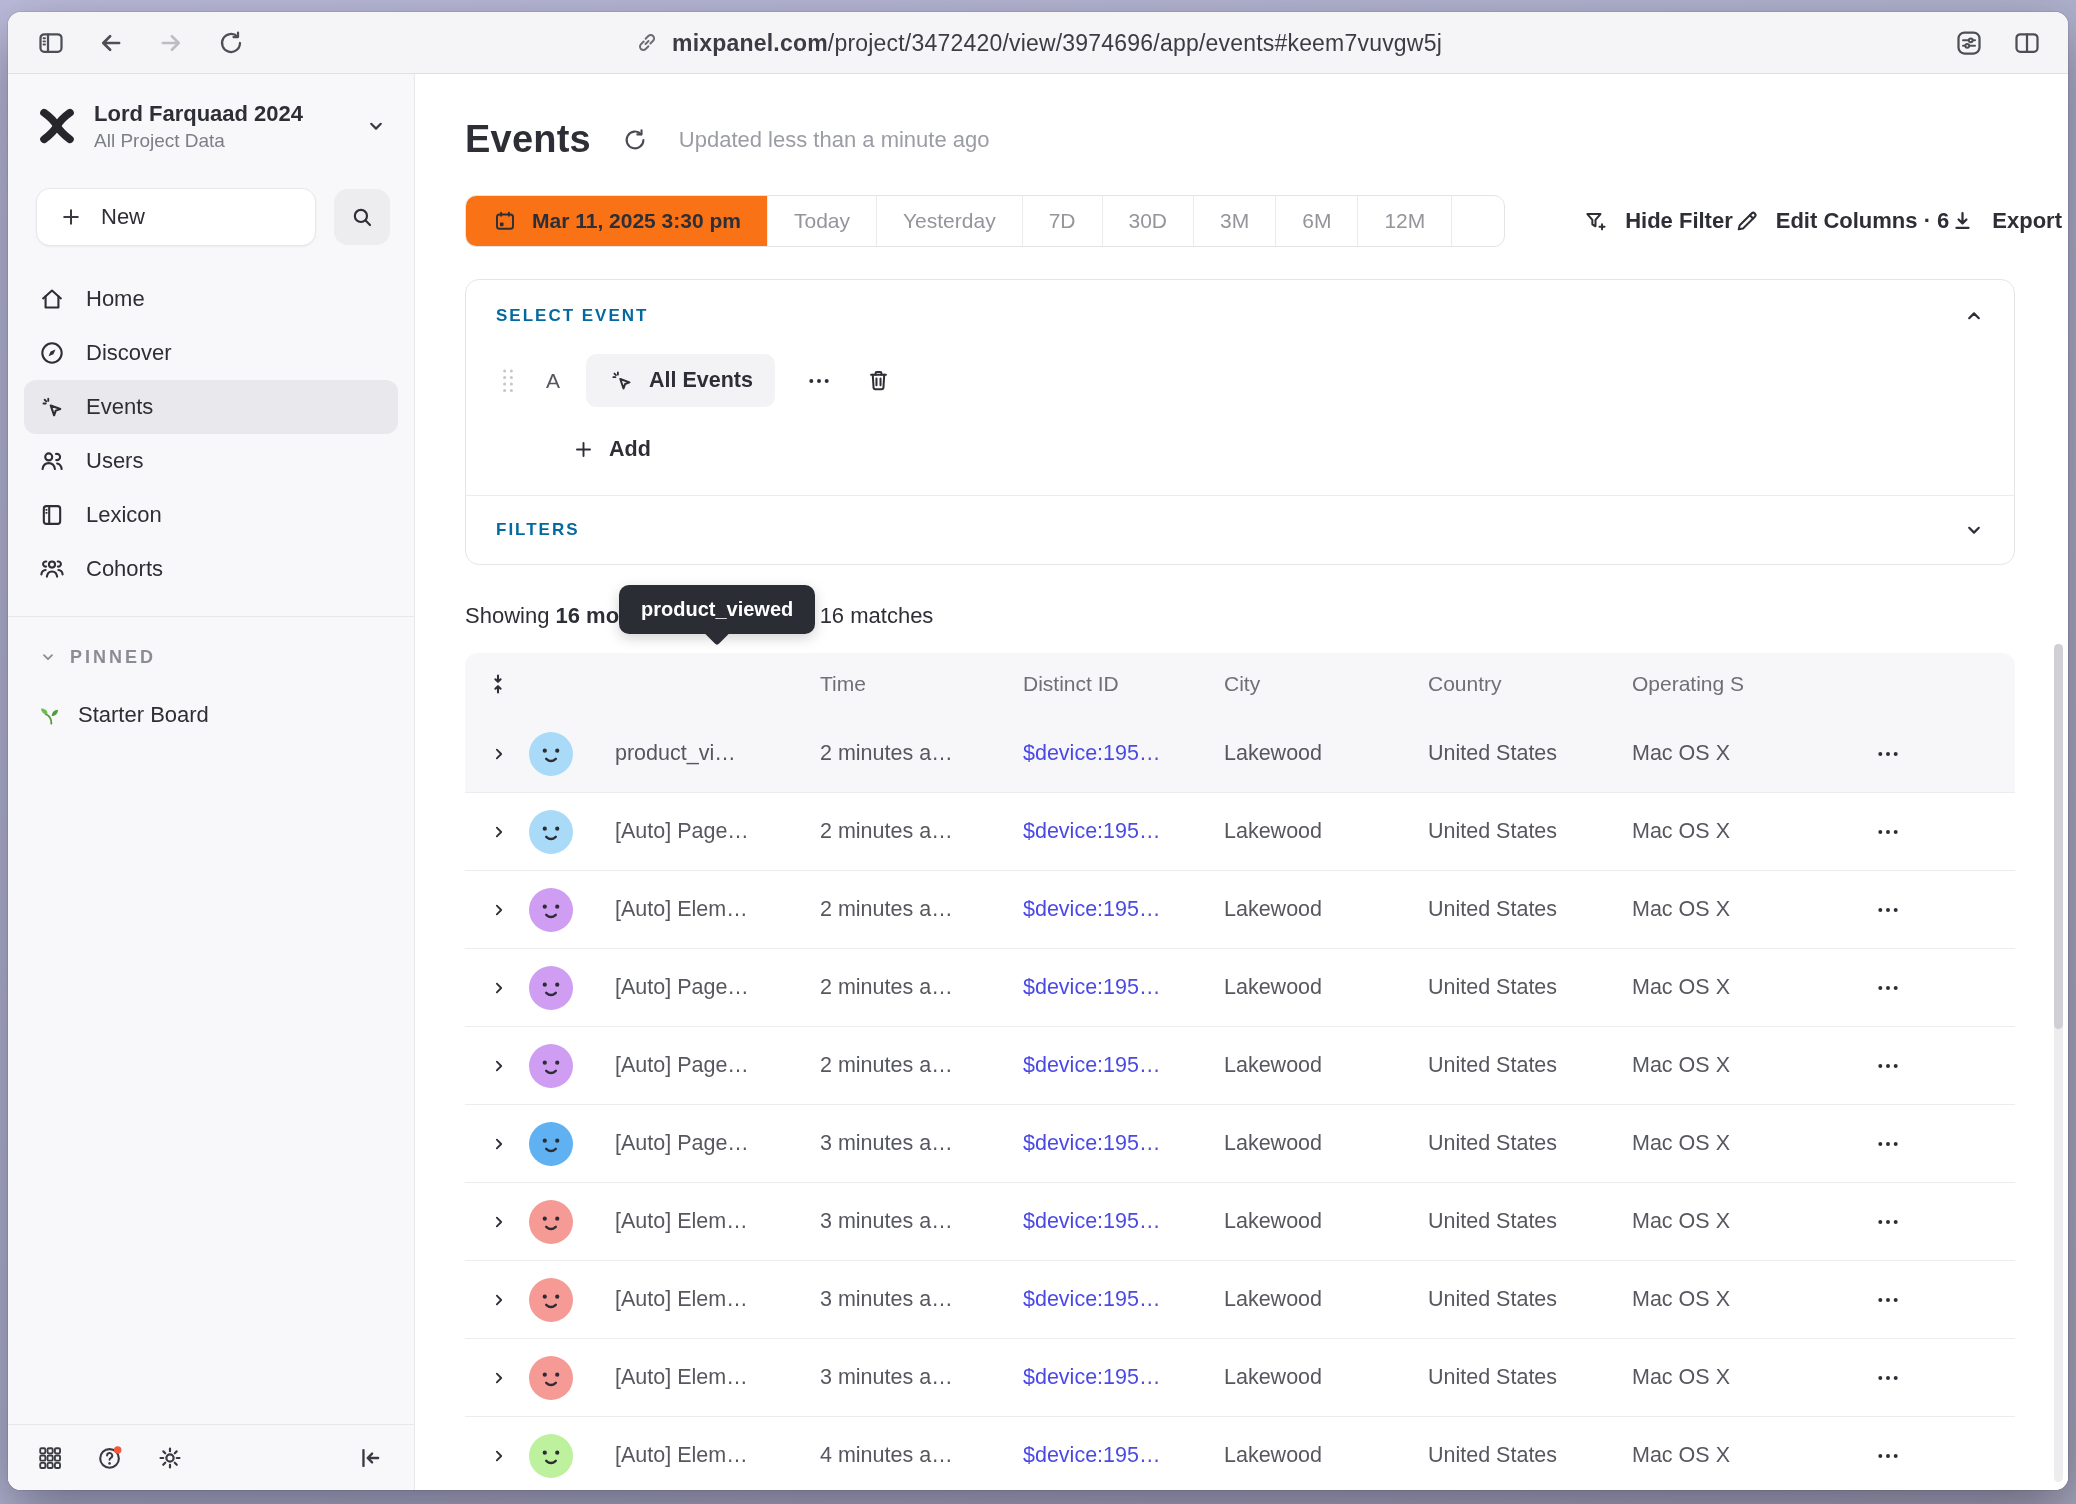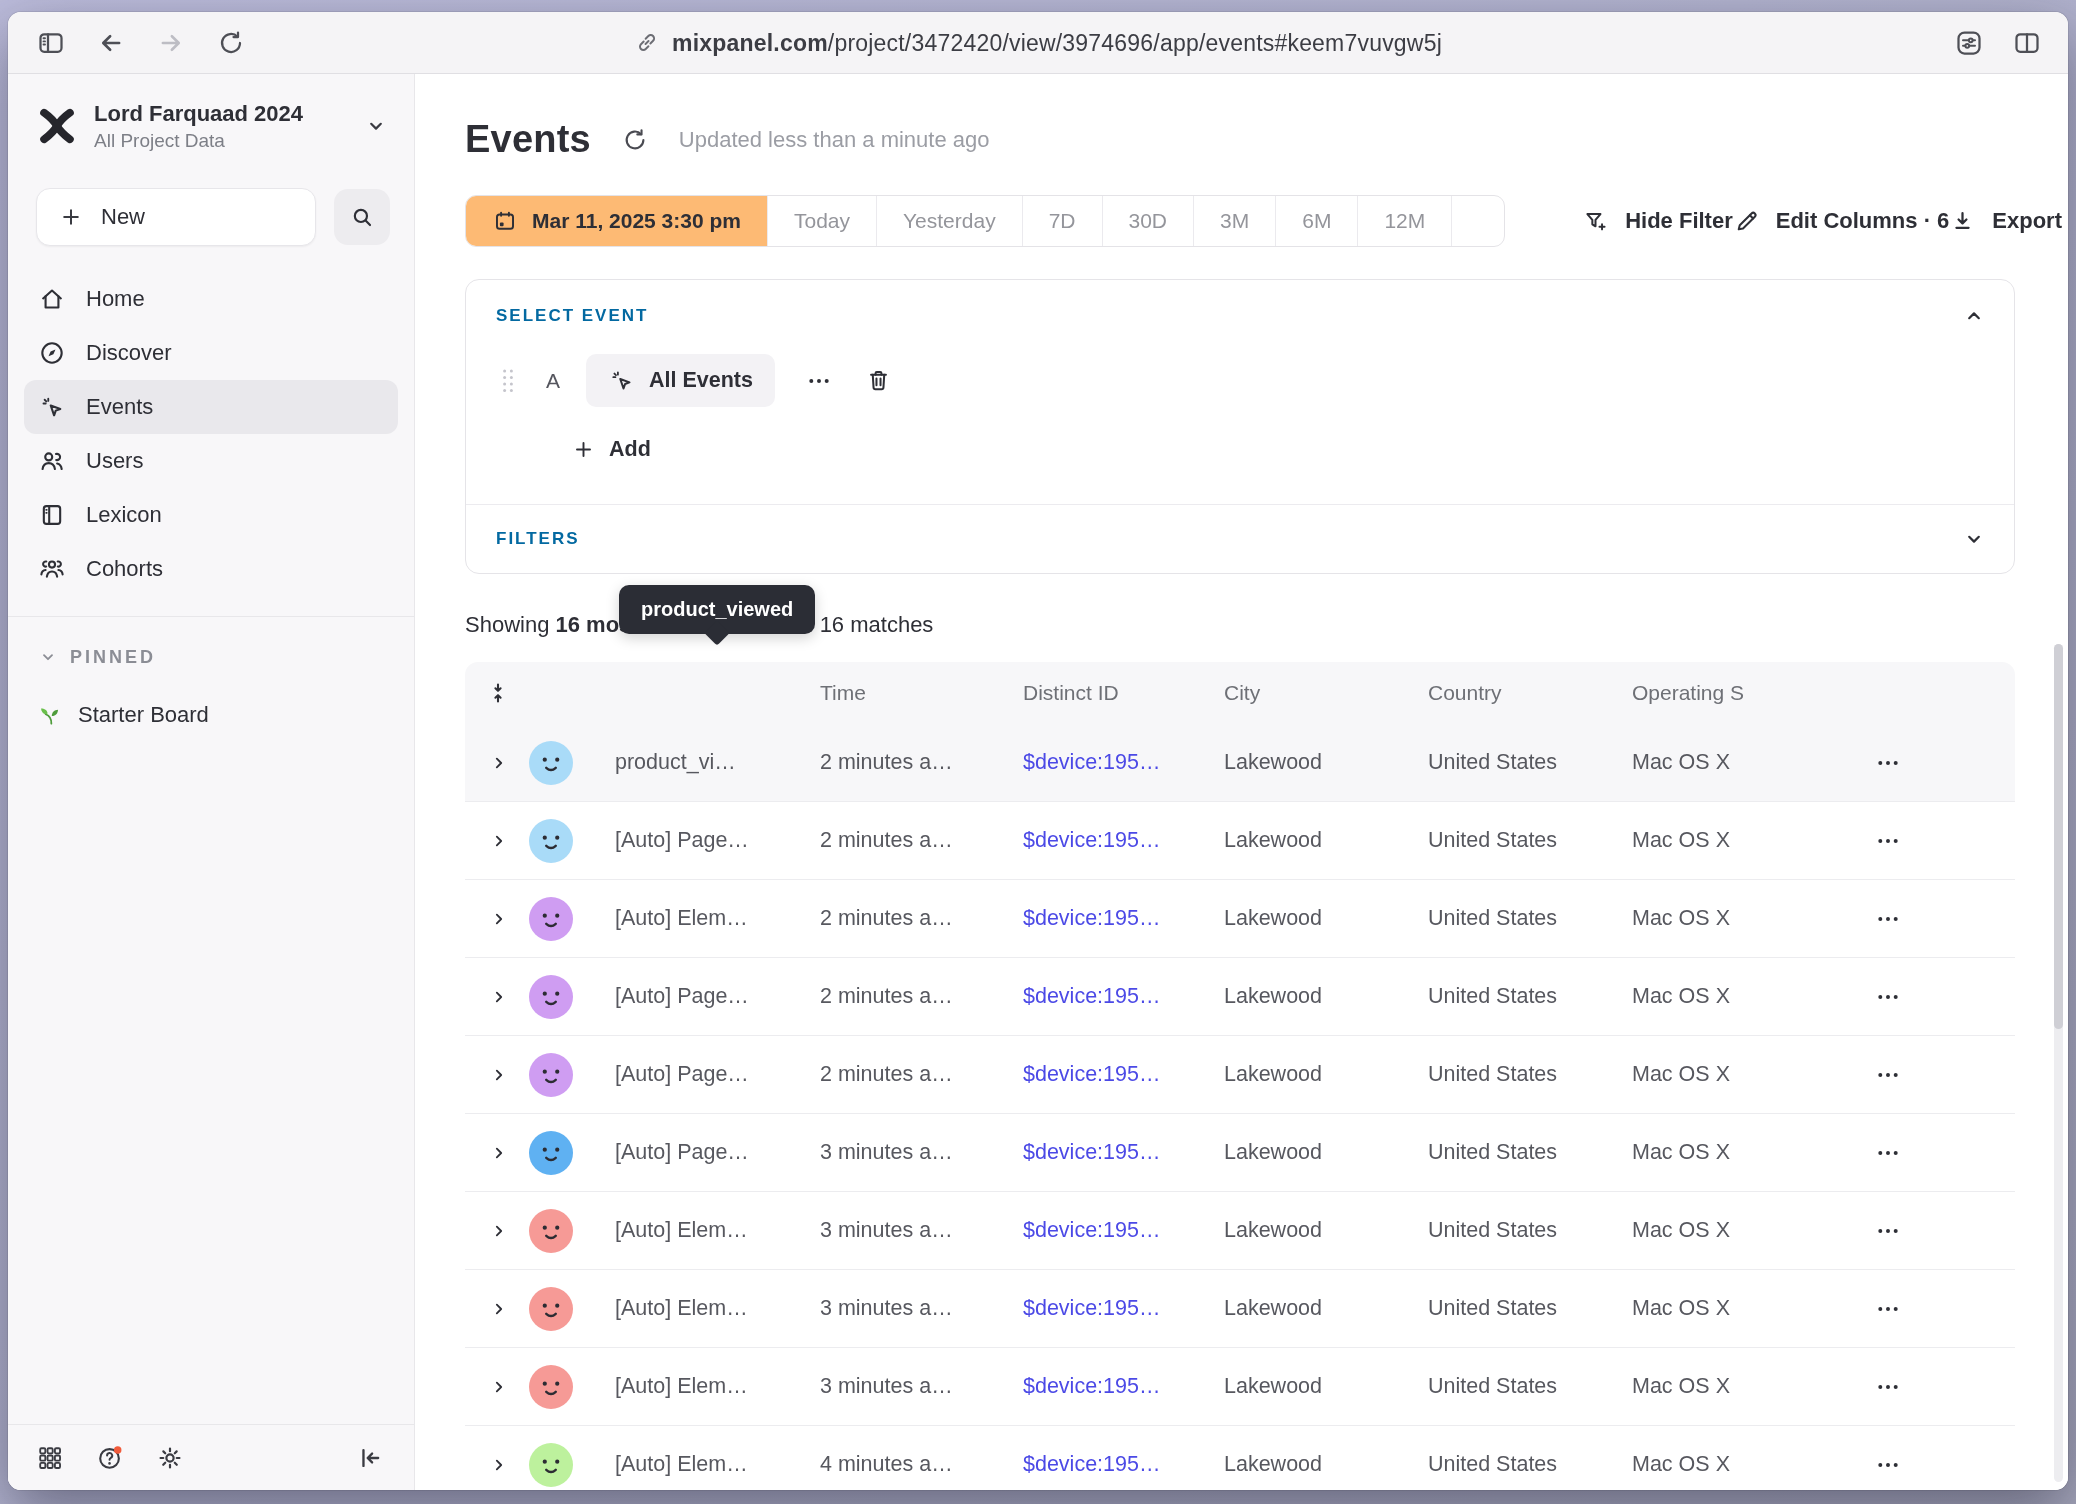--- a/index.html
+++ b/index.html
@@ -83,21 +83,21 @@
   .toolbar { display:flex; align-items:center; margin-top:34px; }
   .segmented {
     display:flex; align-items:stretch; height:52px; border:1px solid #e4e3e7;
     border-radius:11px; overflow:hidden; background:#fff;
   }
   .segment {
     display:flex; align-items:center; gap:14px; padding:0 26px; font-size:21px;
     color:#94959b; border-right:1px solid #ebeaee; cursor:pointer; white-space:nowrap;
   }
   .segment:last-child { border-right:none; }
-  .segment.selected { background:#fdba74; color:#2e2f36; font-weight:700; }
+  .segment.selected { background:#f97316; color:#2e2f36; font-weight:700; }
   .segment .icn { width:26px; height:26px; }
   .toolbar-actions { margin-left:auto; display:flex; align-items:center; padding-right:2px; }
   .action-btn { display:flex; align-items:center; gap:16px; font-size:22px; font-weight:600; color:#2e2f36; cursor:pointer; white-space:nowrap; }
   .action-btn .icn { width:27px; height:27px; }
   
   .qb-card { width:1550px; margin-top:32px; border:1px solid #e5e4e8; border-radius:14px; background:#fff; }
   .qb-section { padding:26px 30px 30px 30px; position:relative; }
   .qb-section.filters { border-top:1px solid #ecebef; padding:24px 30px; display:flex; align-items:center; }
   .qb-label { font-size:17px; font-weight:700; letter-spacing:2px; color:#0369a1; }
   .qb-chevron { position:absolute; right:28px; top:24px; width:24px; height:24px; color:#2e2f36; cursor:pointer; }
@@ -106,21 +106,21 @@
   .drag-handle { width:24px; height:30px; color:#c5c5cc; cursor:grab; }
   .event-letter { font-size:21px; color:#55565e; margin:0 26px 0 26px; }
   .event-pill {
     display:flex; align-items:center; gap:14px; background:#f3f2f5; border-radius:10px;
     padding:13px 22px; cursor:pointer;
   }
   .event-pill .icn { width:27px; height:27px; color:#2e2f36; }
   .event-pill-label { font-size:21.5px; font-weight:700; color:#2e2f36; }
   .event-more { width:28px; height:28px; color:#2e2f36; margin-left:30px; cursor:pointer; }
   .event-trash { width:27px; height:27px; color:#2e2f36; margin-left:32px; cursor:pointer; }
-  .add-row { display:flex; align-items:center; gap:14px; margin:30px 0 12px 76px; cursor:pointer; }
+  .add-row { display:flex; align-items:center; gap:14px; margin:30px 0 3px 76px; cursor:pointer; }
   .add-row .icn { width:23px; height:23px; color:#2e2f36; }
   .add-label { font-size:21.5px; font-weight:600; color:#2e2f36; }
   
   .results-line { margin-top:38px; font-size:22px; color:#2e2f36; }
   .results-line b { font-weight:700; }
   
   .events-table { width:1550px; margin-top:24px; }
   .t-grid { display:grid; grid-template-columns:64px 86px 205px 203px 201px 204px 204px 220px 1fr; align-items:center; }
   .t-head { height:62px; background:#f7f7f9; border-radius:13px 13px 0 0; color:#6e7076; font-size:21px; }
   .t-head .hcell { padding-right:10px; white-space:nowrap; overflow:hidden; }

